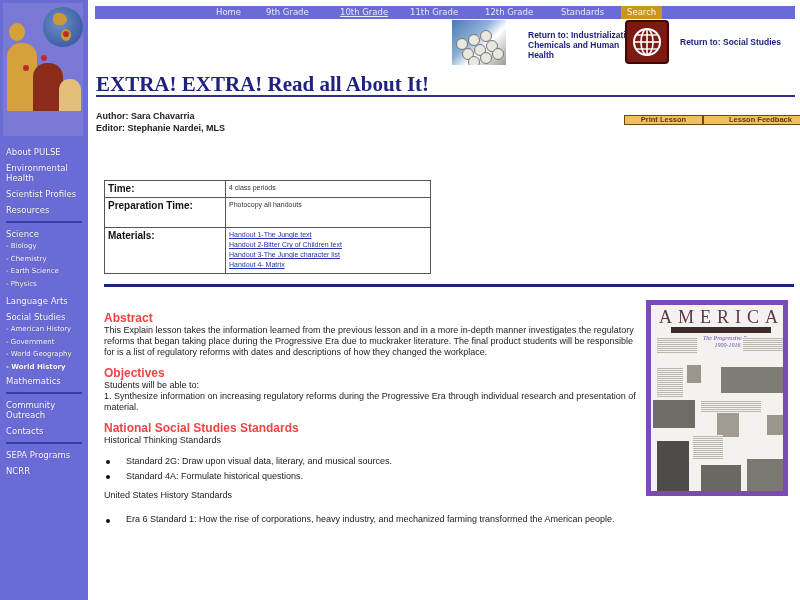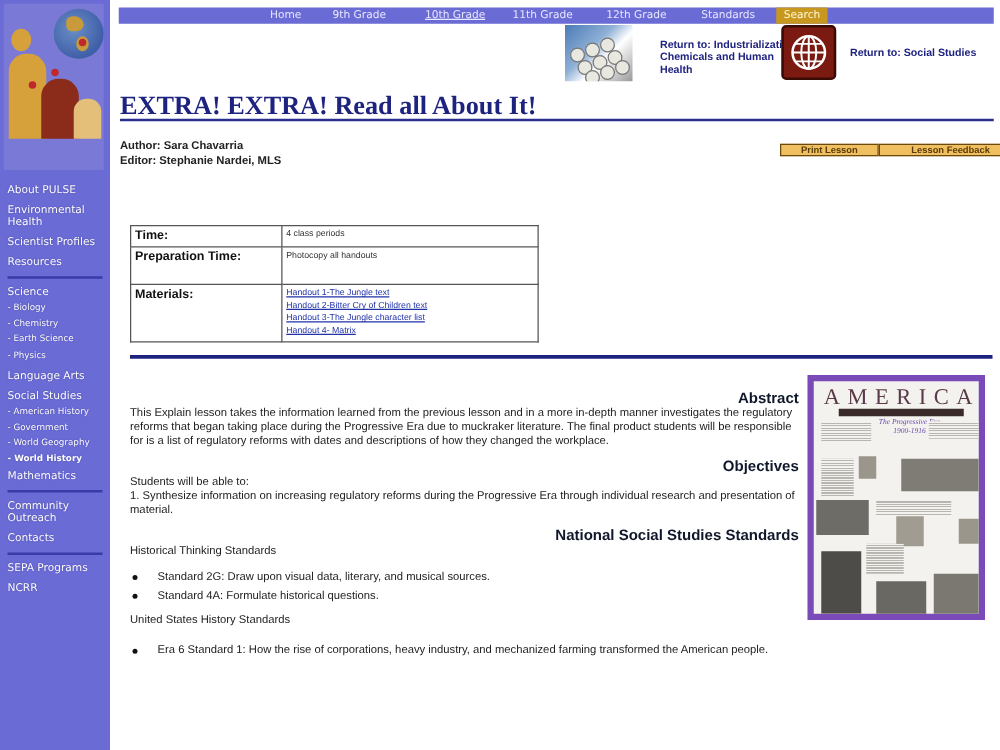--- a/index.html
+++ b/index.html
@@ -46,21 +46,21 @@
   
   .info { position: absolute; left: 104px; top: 180px; width: 327px; border-collapse: collapse; border: 1px solid #333; }
   .info td { border: 1px solid #555; vertical-align: top; padding: 2px 3px; }
   .info td.k { width: 121px; font-weight: bold; font-size: 10px; color: #111; line-height: 12px; }
   .info td.v { font-size: 7px; color: #333; line-height: 10px; }
   .info a { color: #2233aa; text-decoration: underline; display: block; }
 
   .content-rule { position: absolute; left: 104px; top: 284px; width: 690px; height: 3px; background: #1f2380; }
 
   .content { position: absolute; left: 104px; top: 312px; width: 535px; color: #222; }
-  .content h2 { font-size: 12px; font-weight: bold; line-height: 13px; color: #0f172a; text-align: right; }
+  .content h2 { font-size: 12px; font-weight: bold; line-height: 13px; color: #ef4444; }
   .content p { font-size: 9px; line-height: 11px; }
   .content .gap { height: 9px; }
   .content ul { list-style: none; padding-left: 22px; margin: 8px 0 6px 0; }
   .content li { font-size: 9px; line-height: 15px; position: relative; }
   .content li::before { content: ""; position: absolute; left: -20px; top: 6px; width: 4px; height: 4px; border-radius: 50%; background: #111; }
 
   
   .poster { position: absolute; left: 646px; top: 300px; width: 142px; height: 196px; border: 5px solid #7a4ab8; background: #f4f2ee; overflow: hidden; }
   .poster .ptitle { position: absolute; left: 8px; top: 2px; font-family: "Liberation Serif", serif; font-size: 18px; letter-spacing: 6px; color: #5a3a4a; }
   .poster .psub { position: absolute; left: 20px; top: 22px; width: 100px; height: 6px; background: #3a2a2a; }

